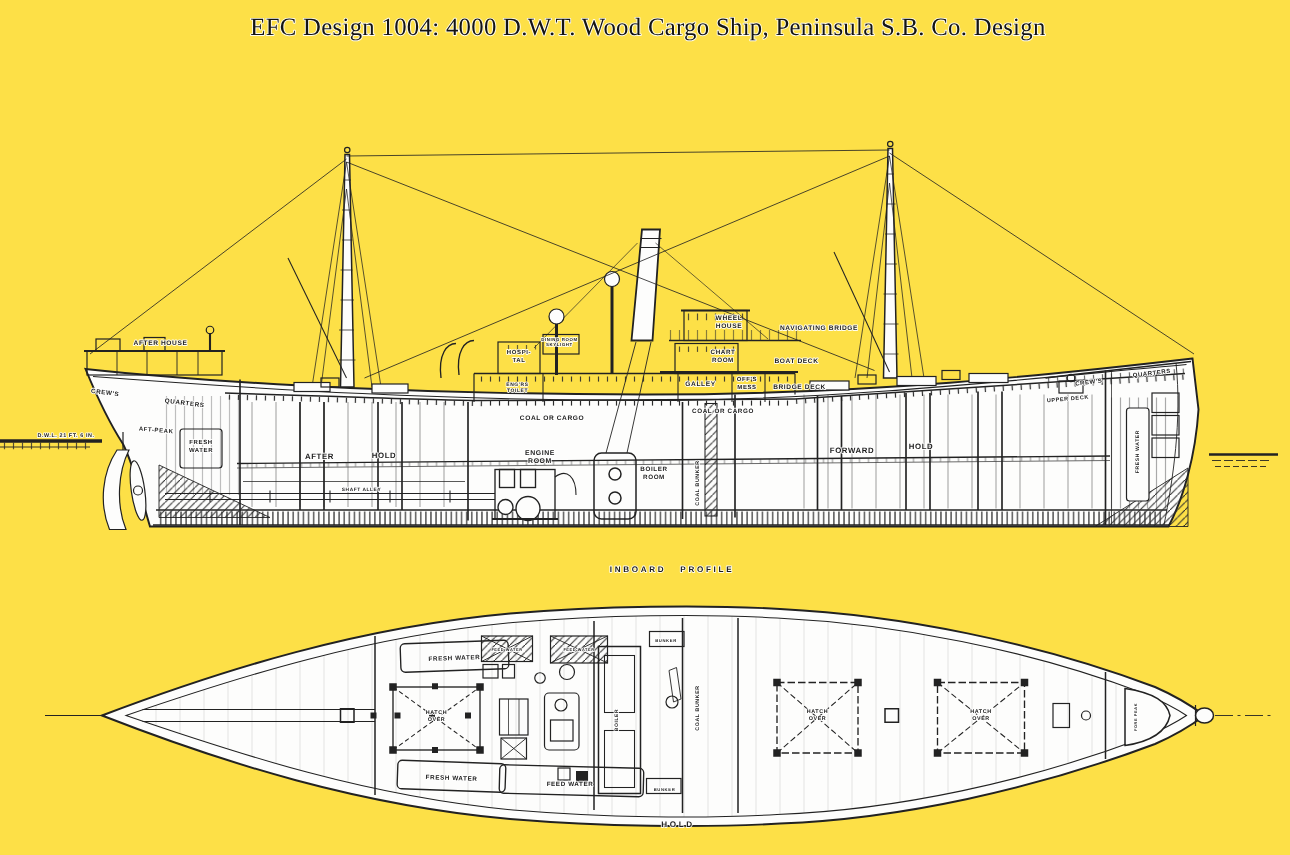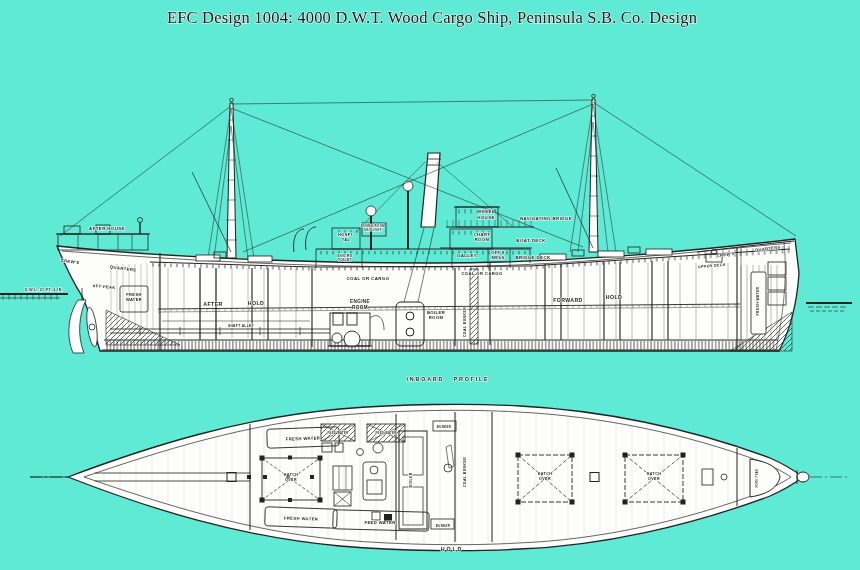--- a/index.html
+++ b/index.html
@@ -1,16 +1,16 @@
 <!DOCTYPE html>
 <html><head>
 <meta charset="utf-8">
 <style>
   html,body { margin:0; padding:0; background:#fbfbfa; }
-  .page { width:860px; height:570px; background:#5eead4; overflow:hidden; position:relative; }
+  .page { width:860px; height:570px; background:#fde047; overflow:hidden; position:relative; }
   svg { display:block; width:860px; height:570px; }
   svg text {
     font-family:"Liberation Sans", sans-serif;
     font-weight:bold;
     fill:#1c1c1c;
     letter-spacing:0.4px;
     paint-order:stroke;
     stroke:rgba(255,255,255,0.9);
     stroke-width:1.2px;
     stroke-linejoin:round;

